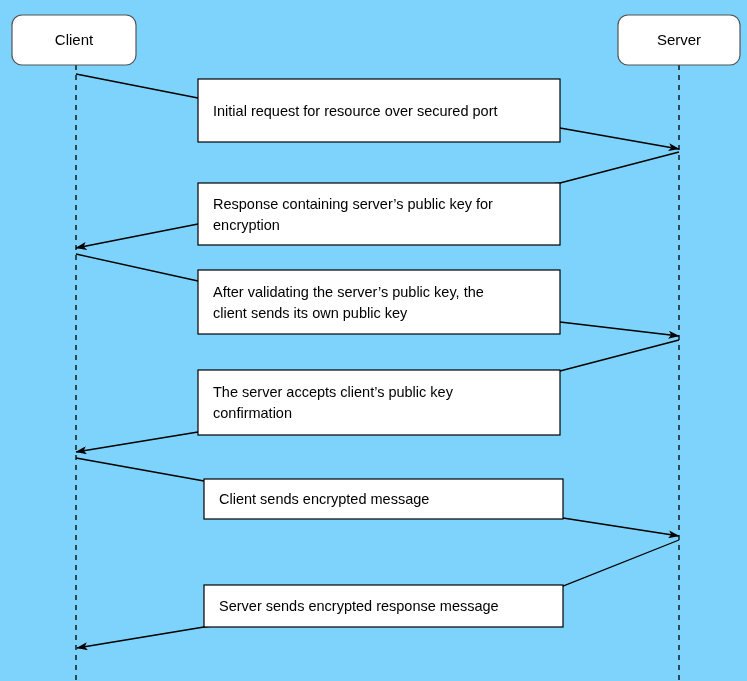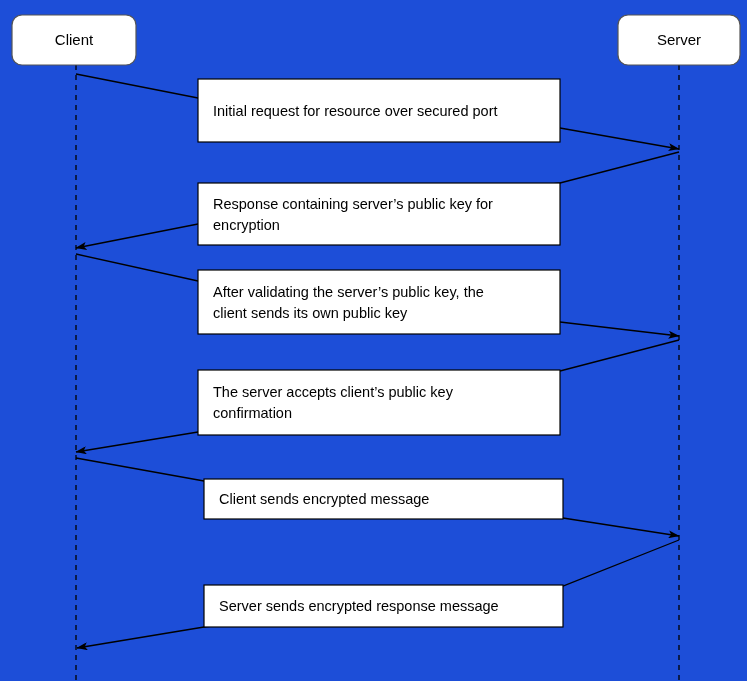--- a/index.html
+++ b/index.html
@@ -7,21 +7,21 @@
     padding: 0;
     background: #ffffff;
   }
   body {
     font-family: "Liberation Sans", sans-serif;
   }
   #diagram-root {
     position: relative;
     width: 747px;
     height: 681px;
-    background: #1d4ed8;
+    background: #7dd3fc;
     overflow: hidden;
   }
   #diagram-svg {
     position: absolute;
     left: 0;
     top: 0;
     width: 747px;
     height: 681px;
   }
   .lifeline-header-label {

